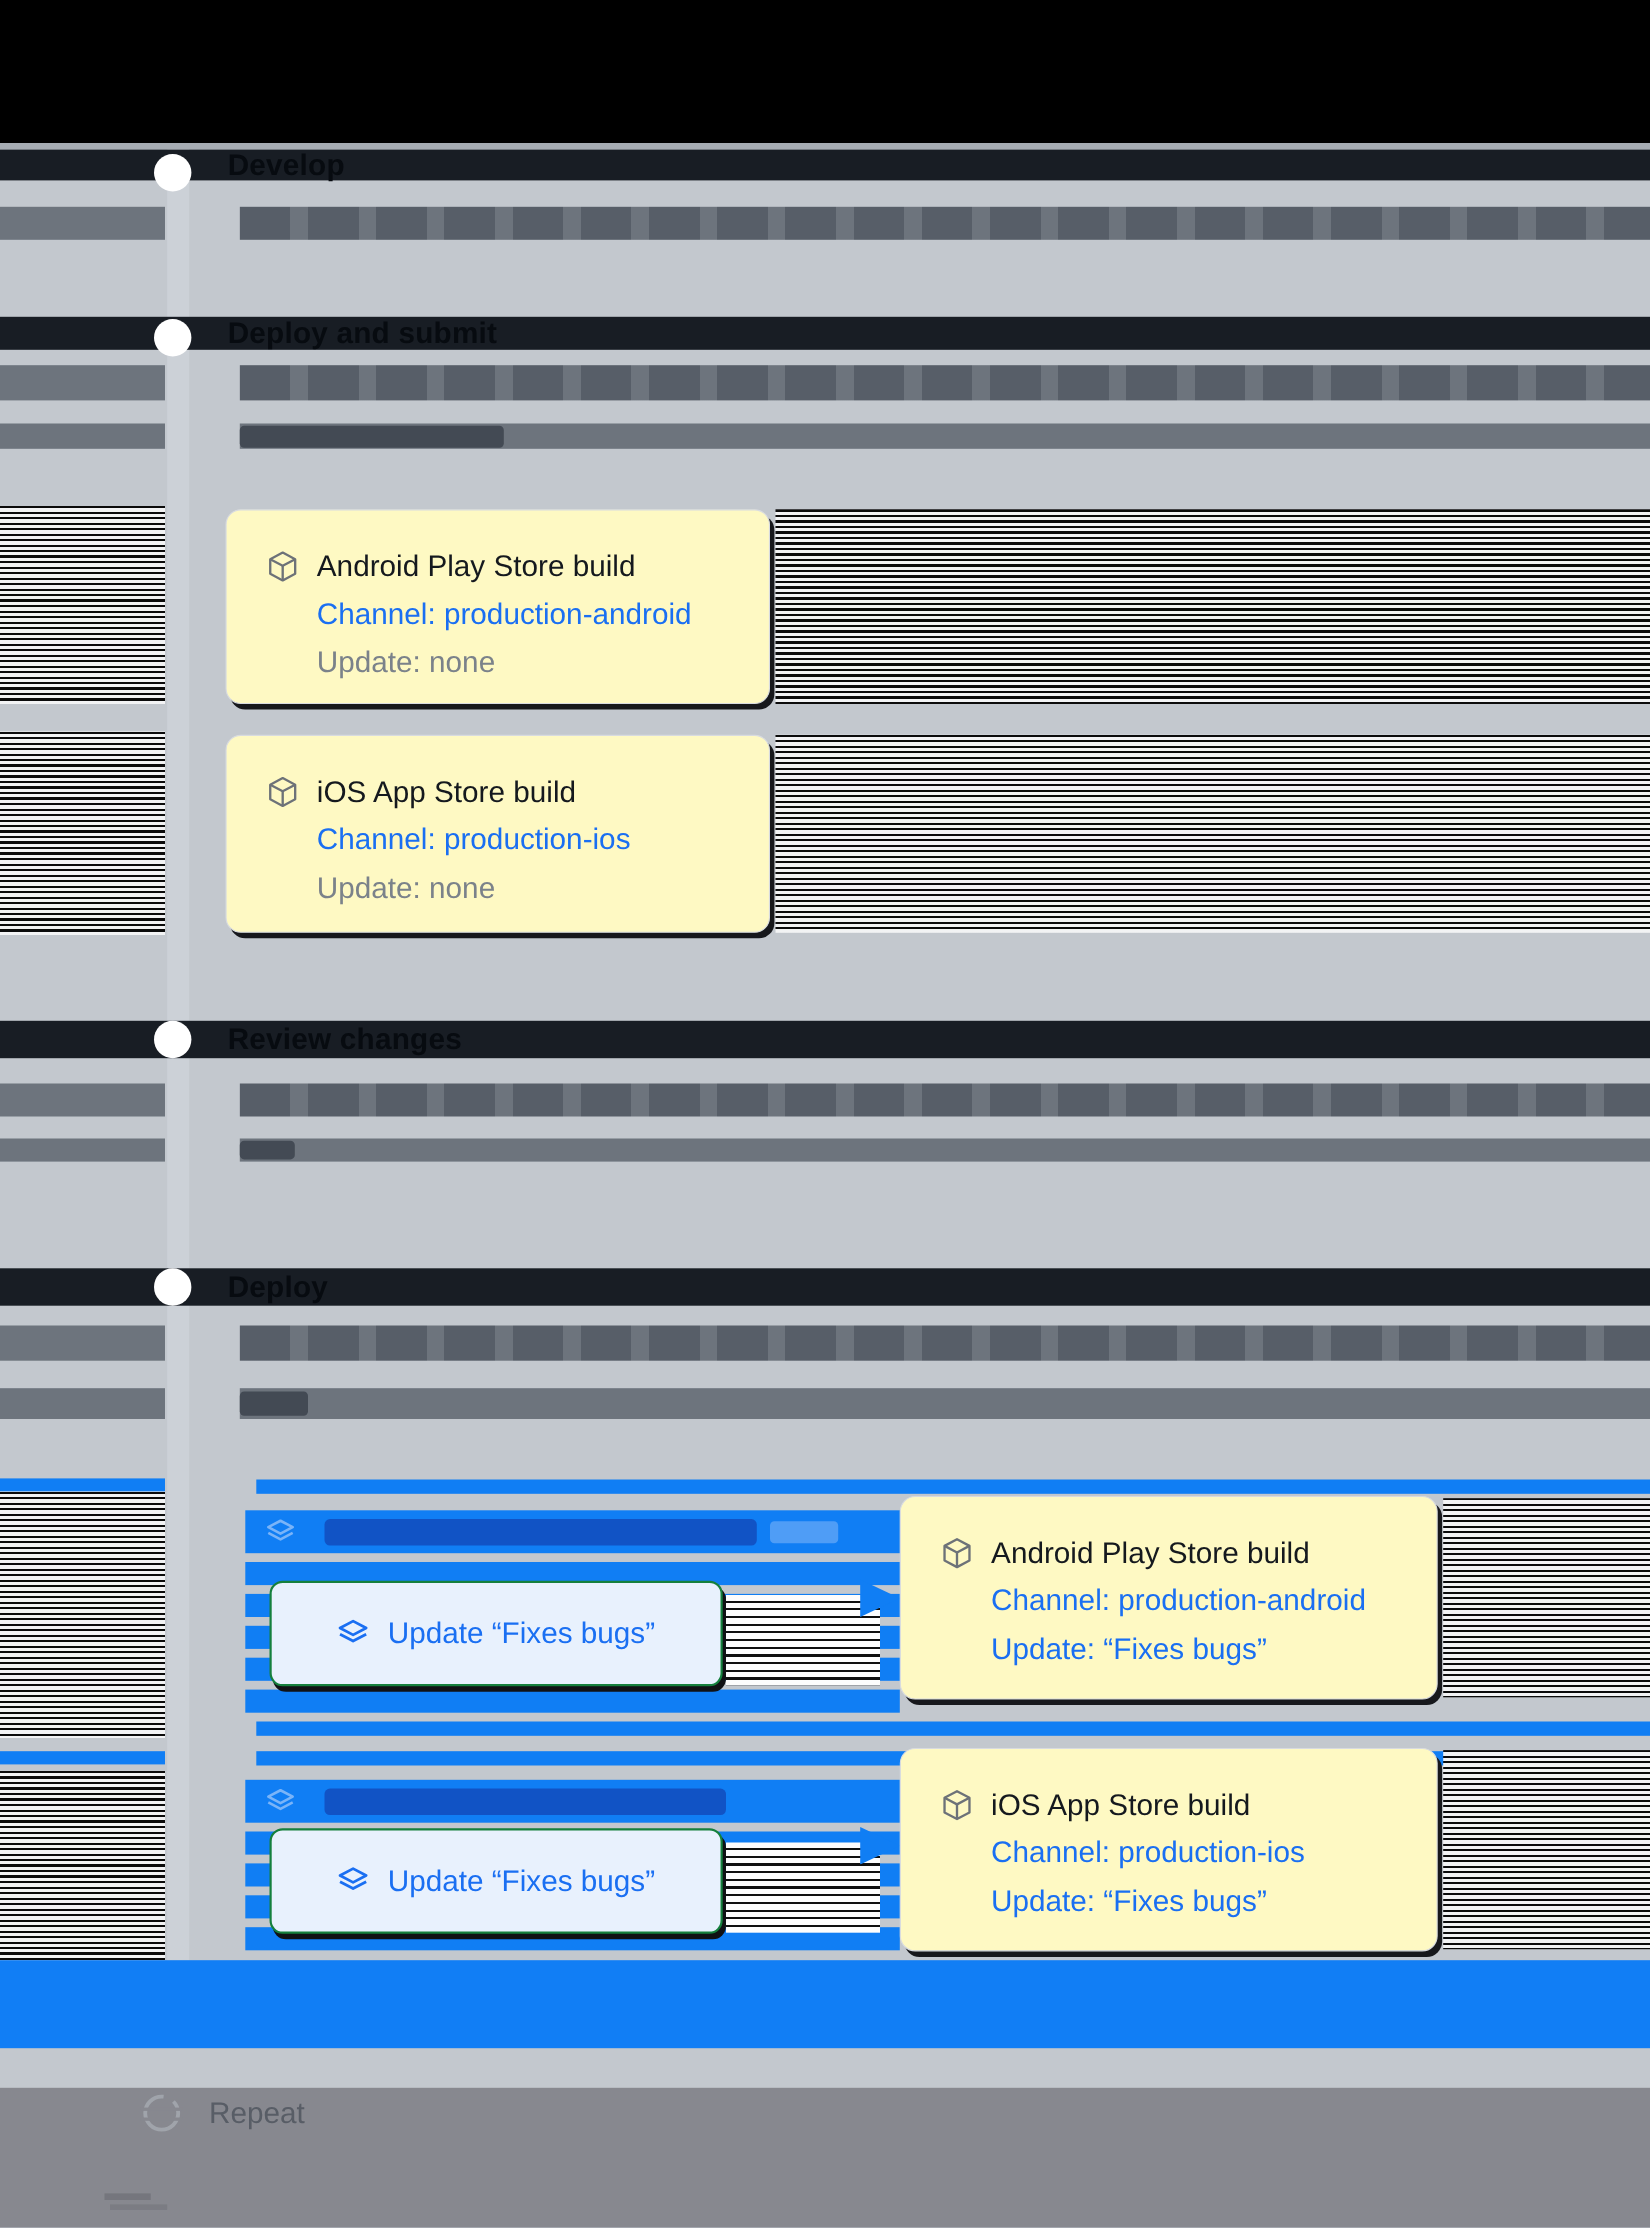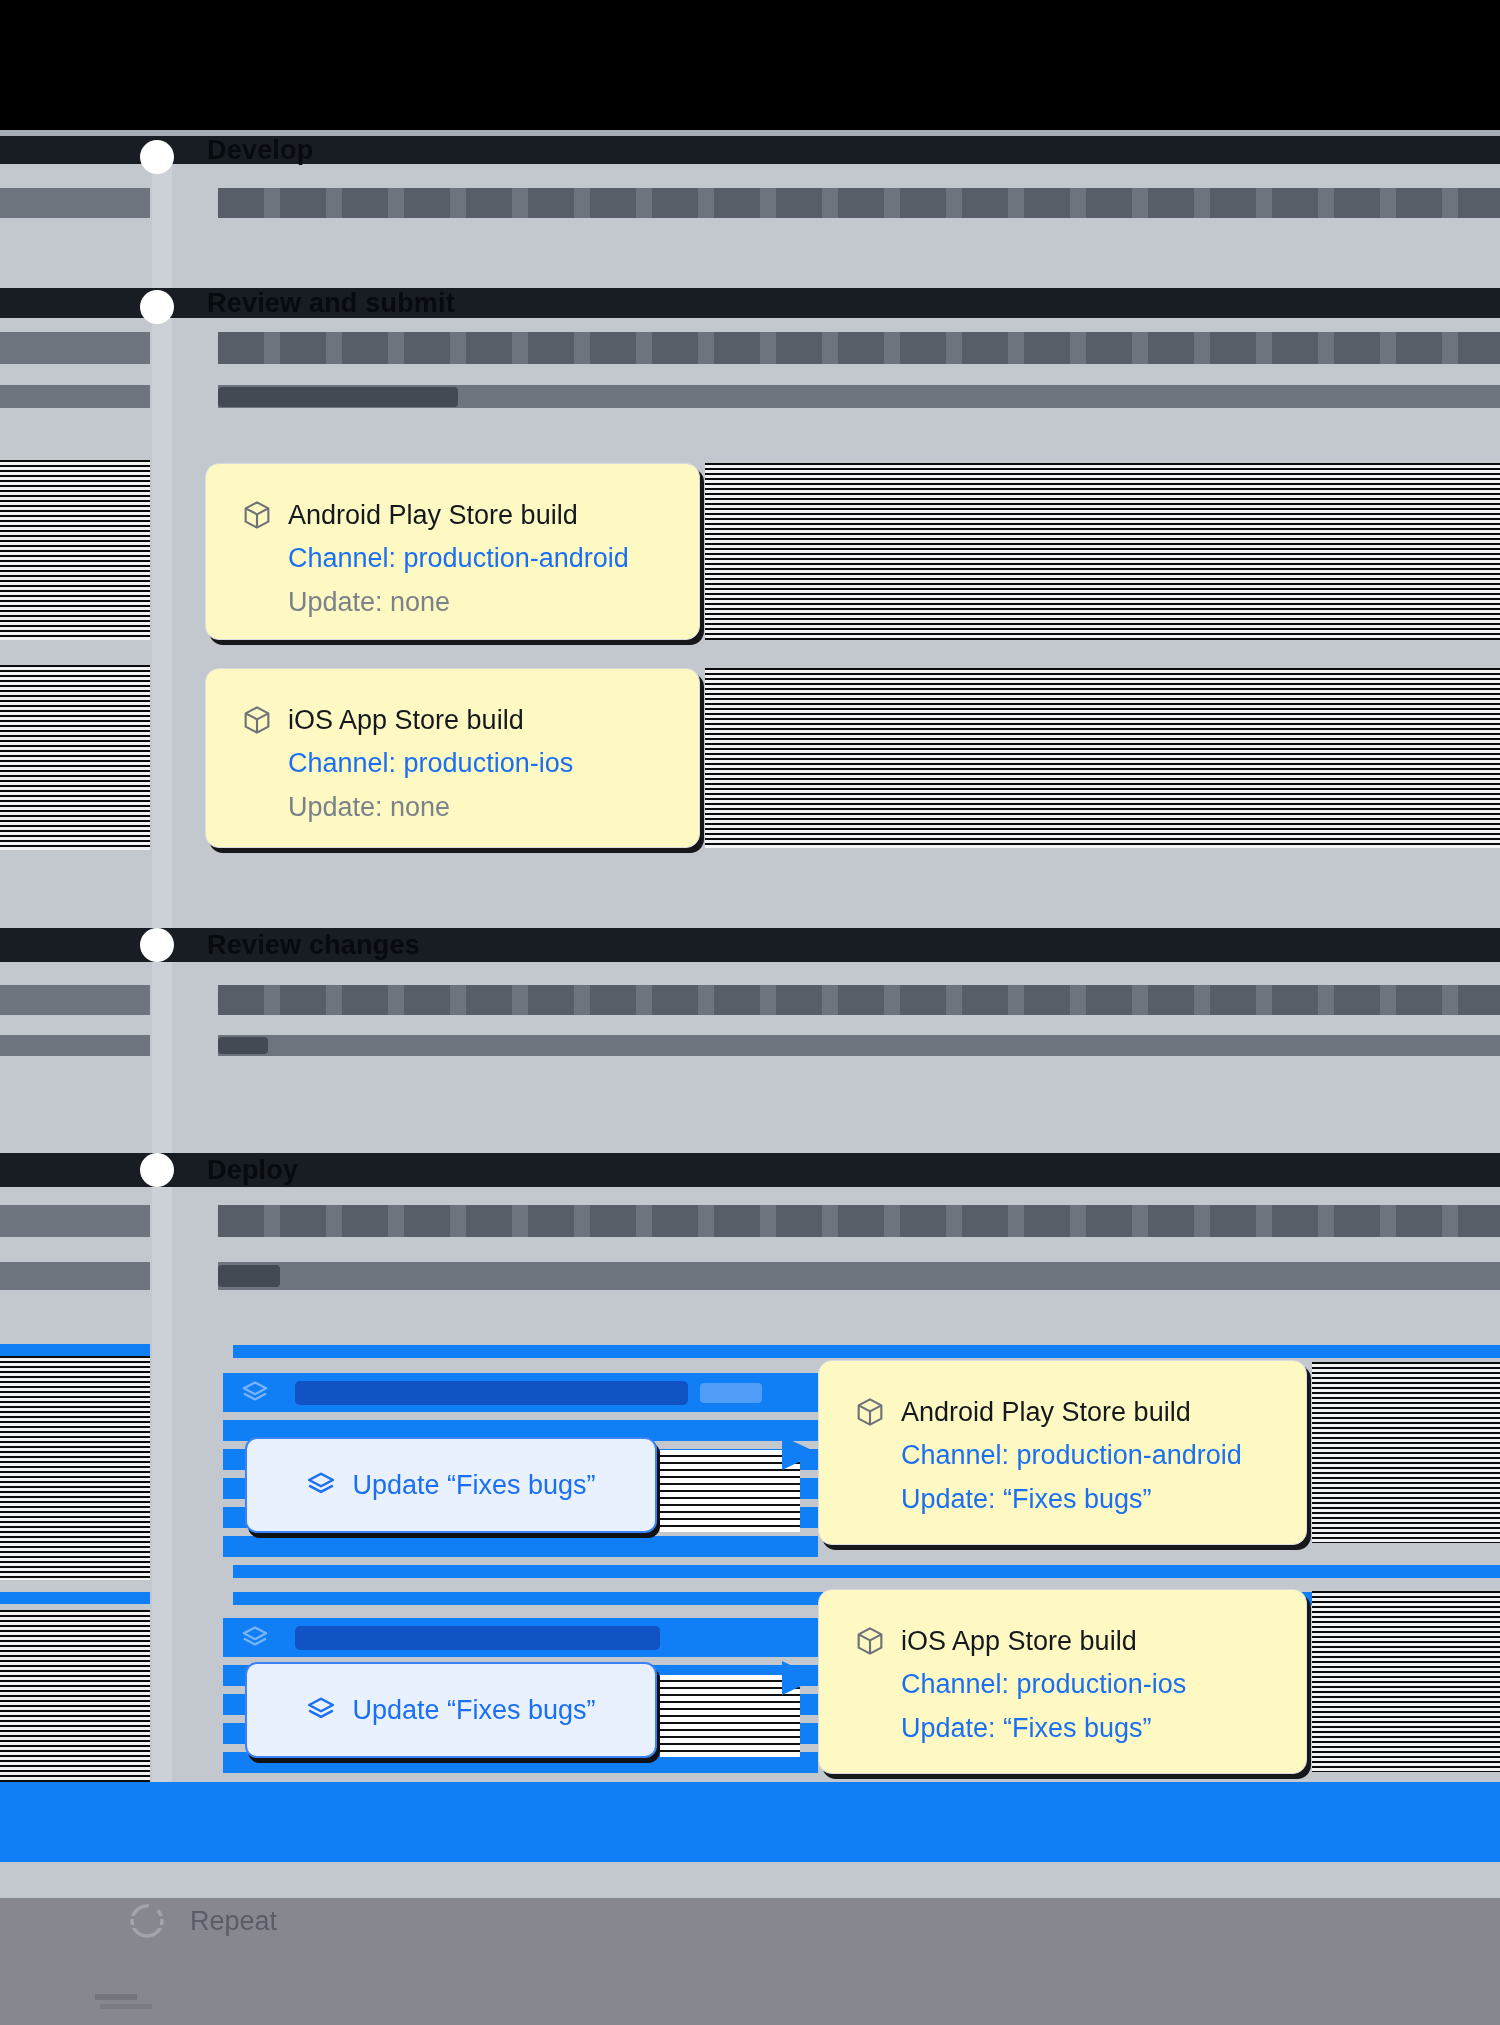--- a/index.html
+++ b/index.html
@@ -31,21 +31,21 @@
     padding:30px 20px 0 35px;
   }
   .card .trow{display:flex;align-items:center;gap:15px;height:42px;}
   .card .title{font-size:27px;color:#15191e;font-weight:500;white-space:nowrap;}
   .card .line{margin-left:47px;height:44px;display:flex;align-items:center;font-size:27px;white-space:nowrap;}
   .card .channel{color:#1a6ff2;}
   .card .upd-none{color:#7b828a;}
   .card .upd-blue{color:#1a6ff2;}
   
   .chip{
-    background:#e8f1fd;border:2px solid #3b82f6;border-radius:12px;
+    background:#e8f1fd;border:2px solid #15803d;border-radius:12px;
     box-shadow:3px 5px 0 0 #101114;box-sizing:border-box;
     display:flex;align-items:center;justify-content:center;gap:16px;
     font-size:27px;color:#1a6ff2;font-weight:500;cursor:pointer;
   }
   .footer-label{color:#585d66;font-size:27px;font-weight:500;}
   svg{display:block;}
 </style>
 </head>
 <body>
 
@@ -57,21 +57,21 @@
   <div class="abs tline" style="left:152px;top:136px;width:20px;height:1646px;"></div>
 
   <div class="abs band" style="left:0;top:136px;width:1500px;height:28px;">
     <span class="h">Develop</span>
   </div>
   <div class="abs bullet" style="left:140px;top:140px;"></div>
   <div class="abs parbar texty" style="left:218px;top:188px;width:1282px;height:30px;"></div>
   <div class="abs parbar" style="left:0;top:188px;width:150px;height:30px;"></div>
 
   <div class="abs band" style="left:0;top:288px;width:1500px;height:30px;">
-    <span class="h">Review and submit</span>
+    <span class="h">Deploy and submit</span>
   </div>
   <div class="abs bullet" style="left:140px;top:290px;"></div>
   <div class="abs parbar texty" style="left:218px;top:332px;width:1282px;height:32px;"></div>
   <div class="abs parbar" style="left:0;top:332px;width:150px;height:32px;"></div>
   <div class="abs parbar" style="left:218px;top:385px;width:1282px;height:23px;"></div>
   <div class="abs parbar" style="left:0;top:385px;width:150px;height:23px;"></div>
   <div class="abs wordfrag" style="left:218px;top:387px;width:240px;height:20px;"></div>
 
   <div class="abs stripes" style="left:0;top:460px;width:150px;height:180px;"></div>
   <div class="abs stripes" style="left:0;top:665px;width:150px;height:185px;"></div>

